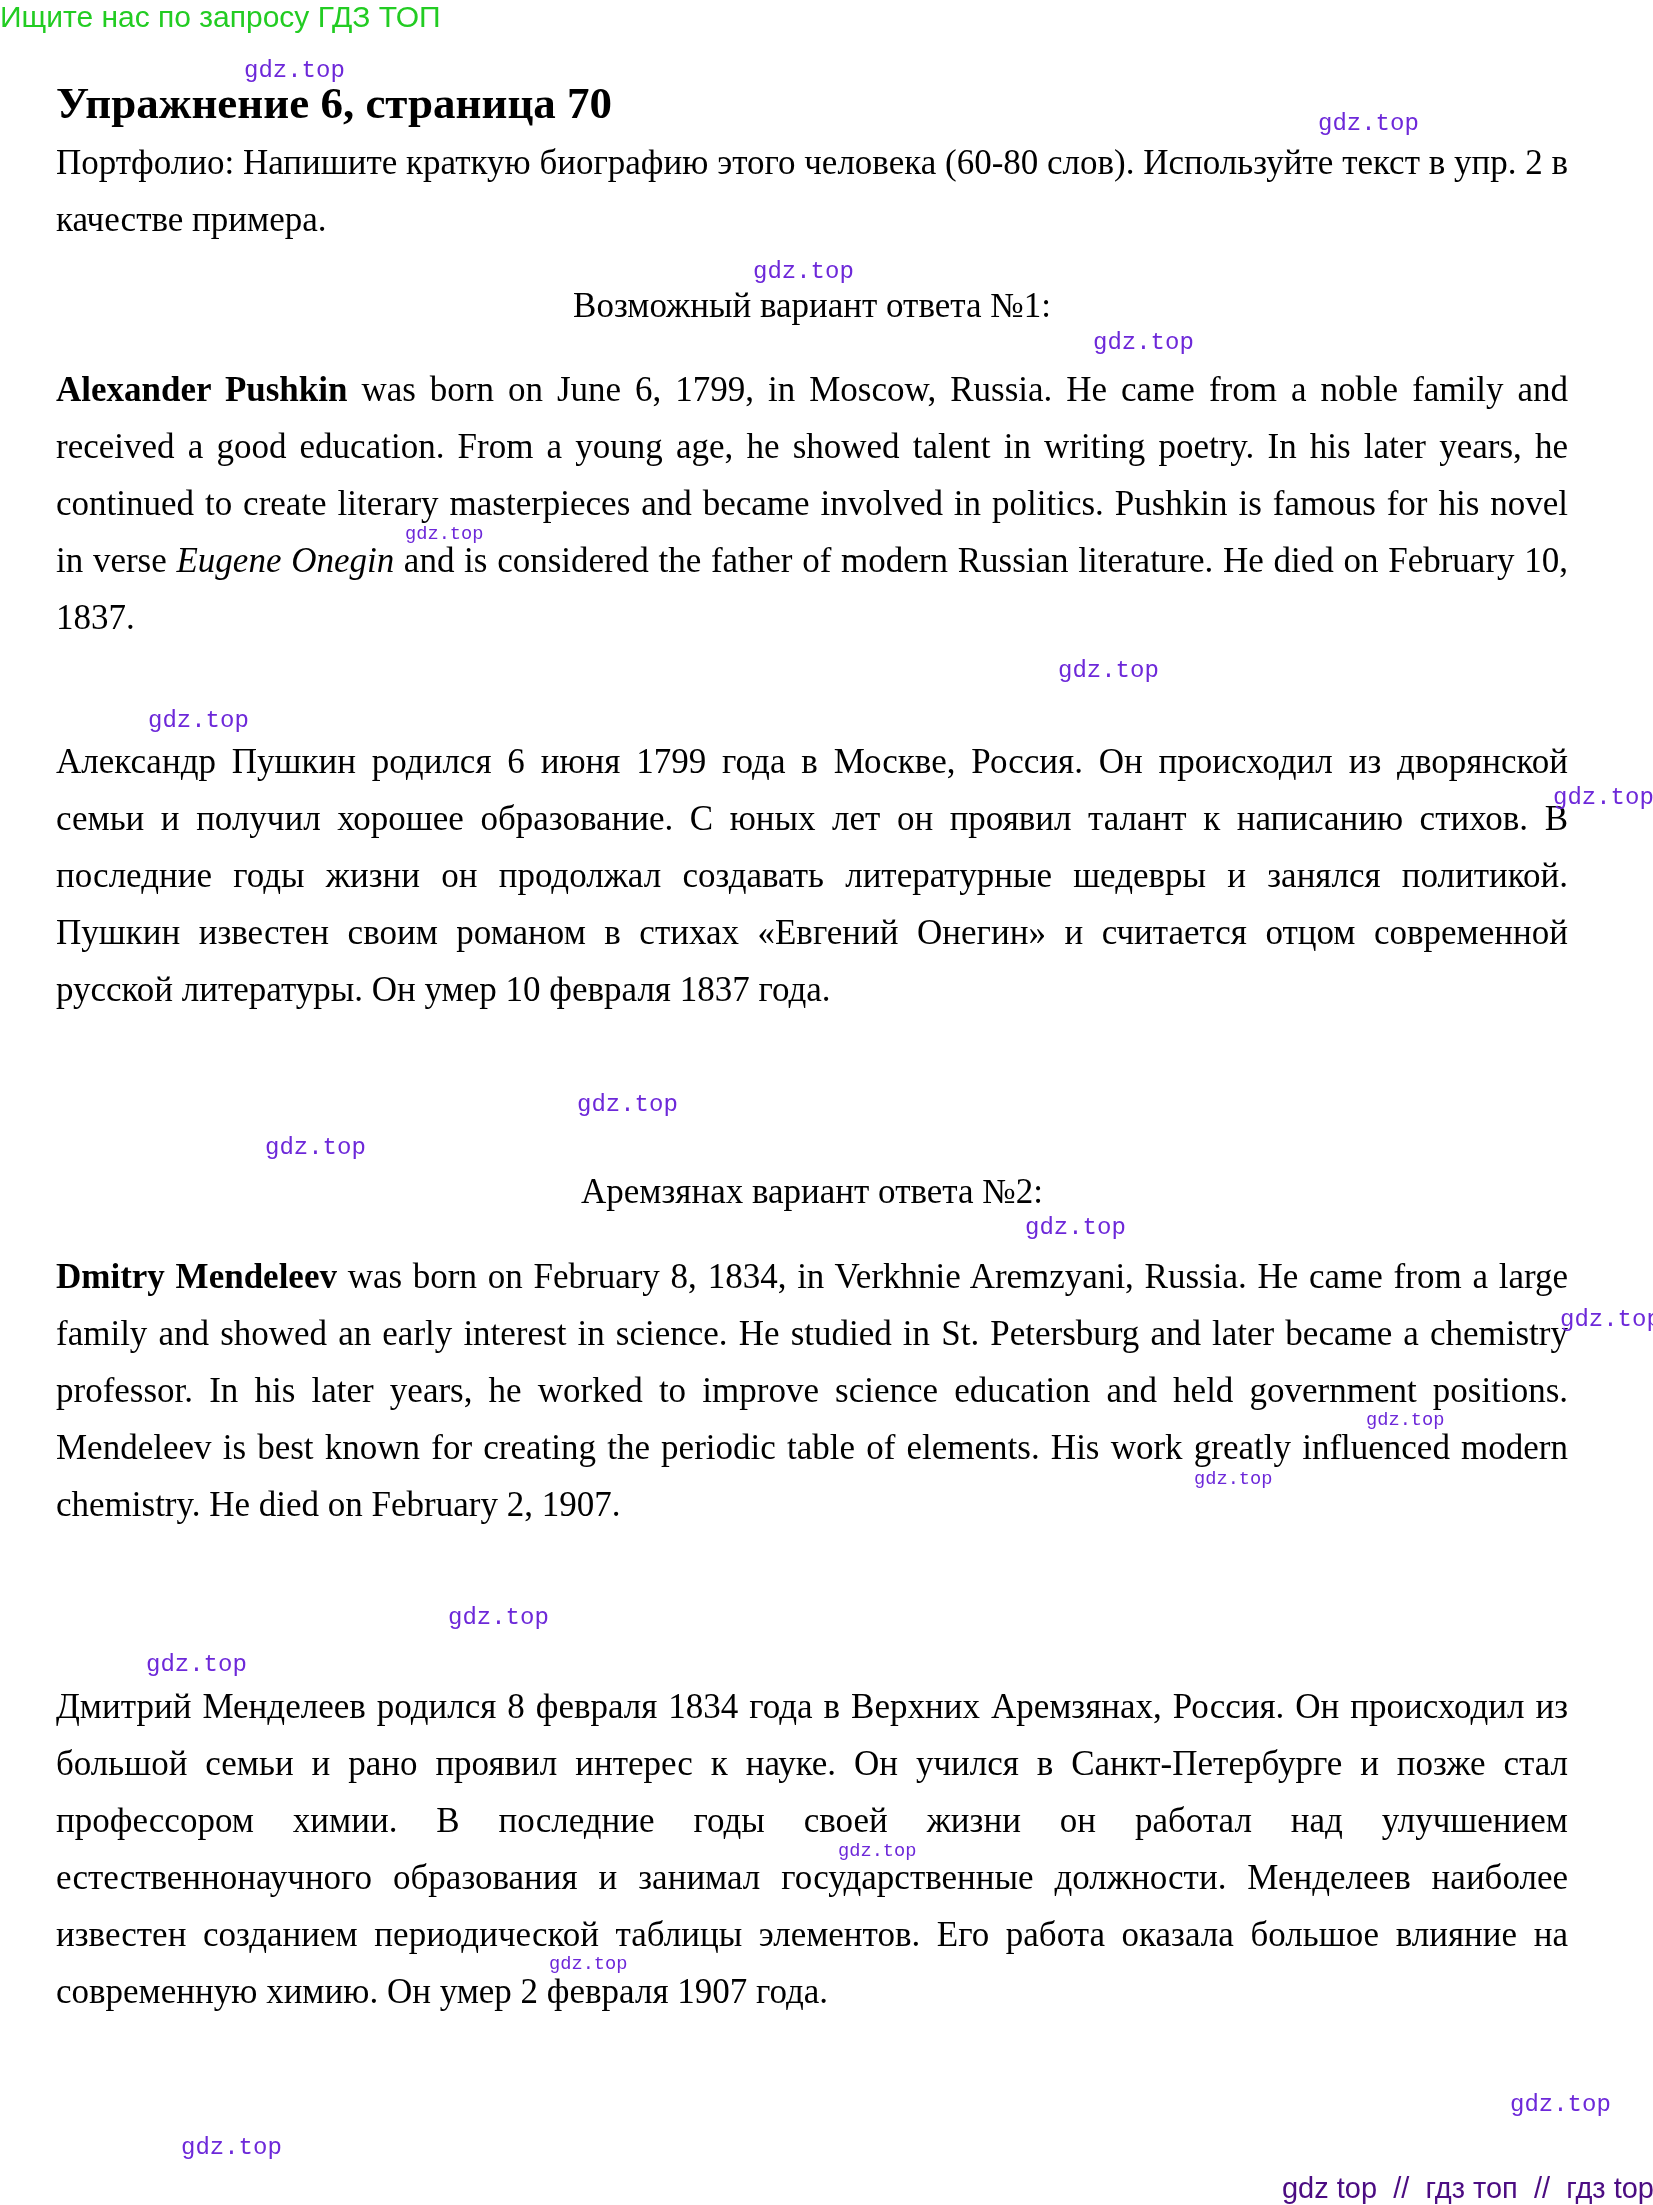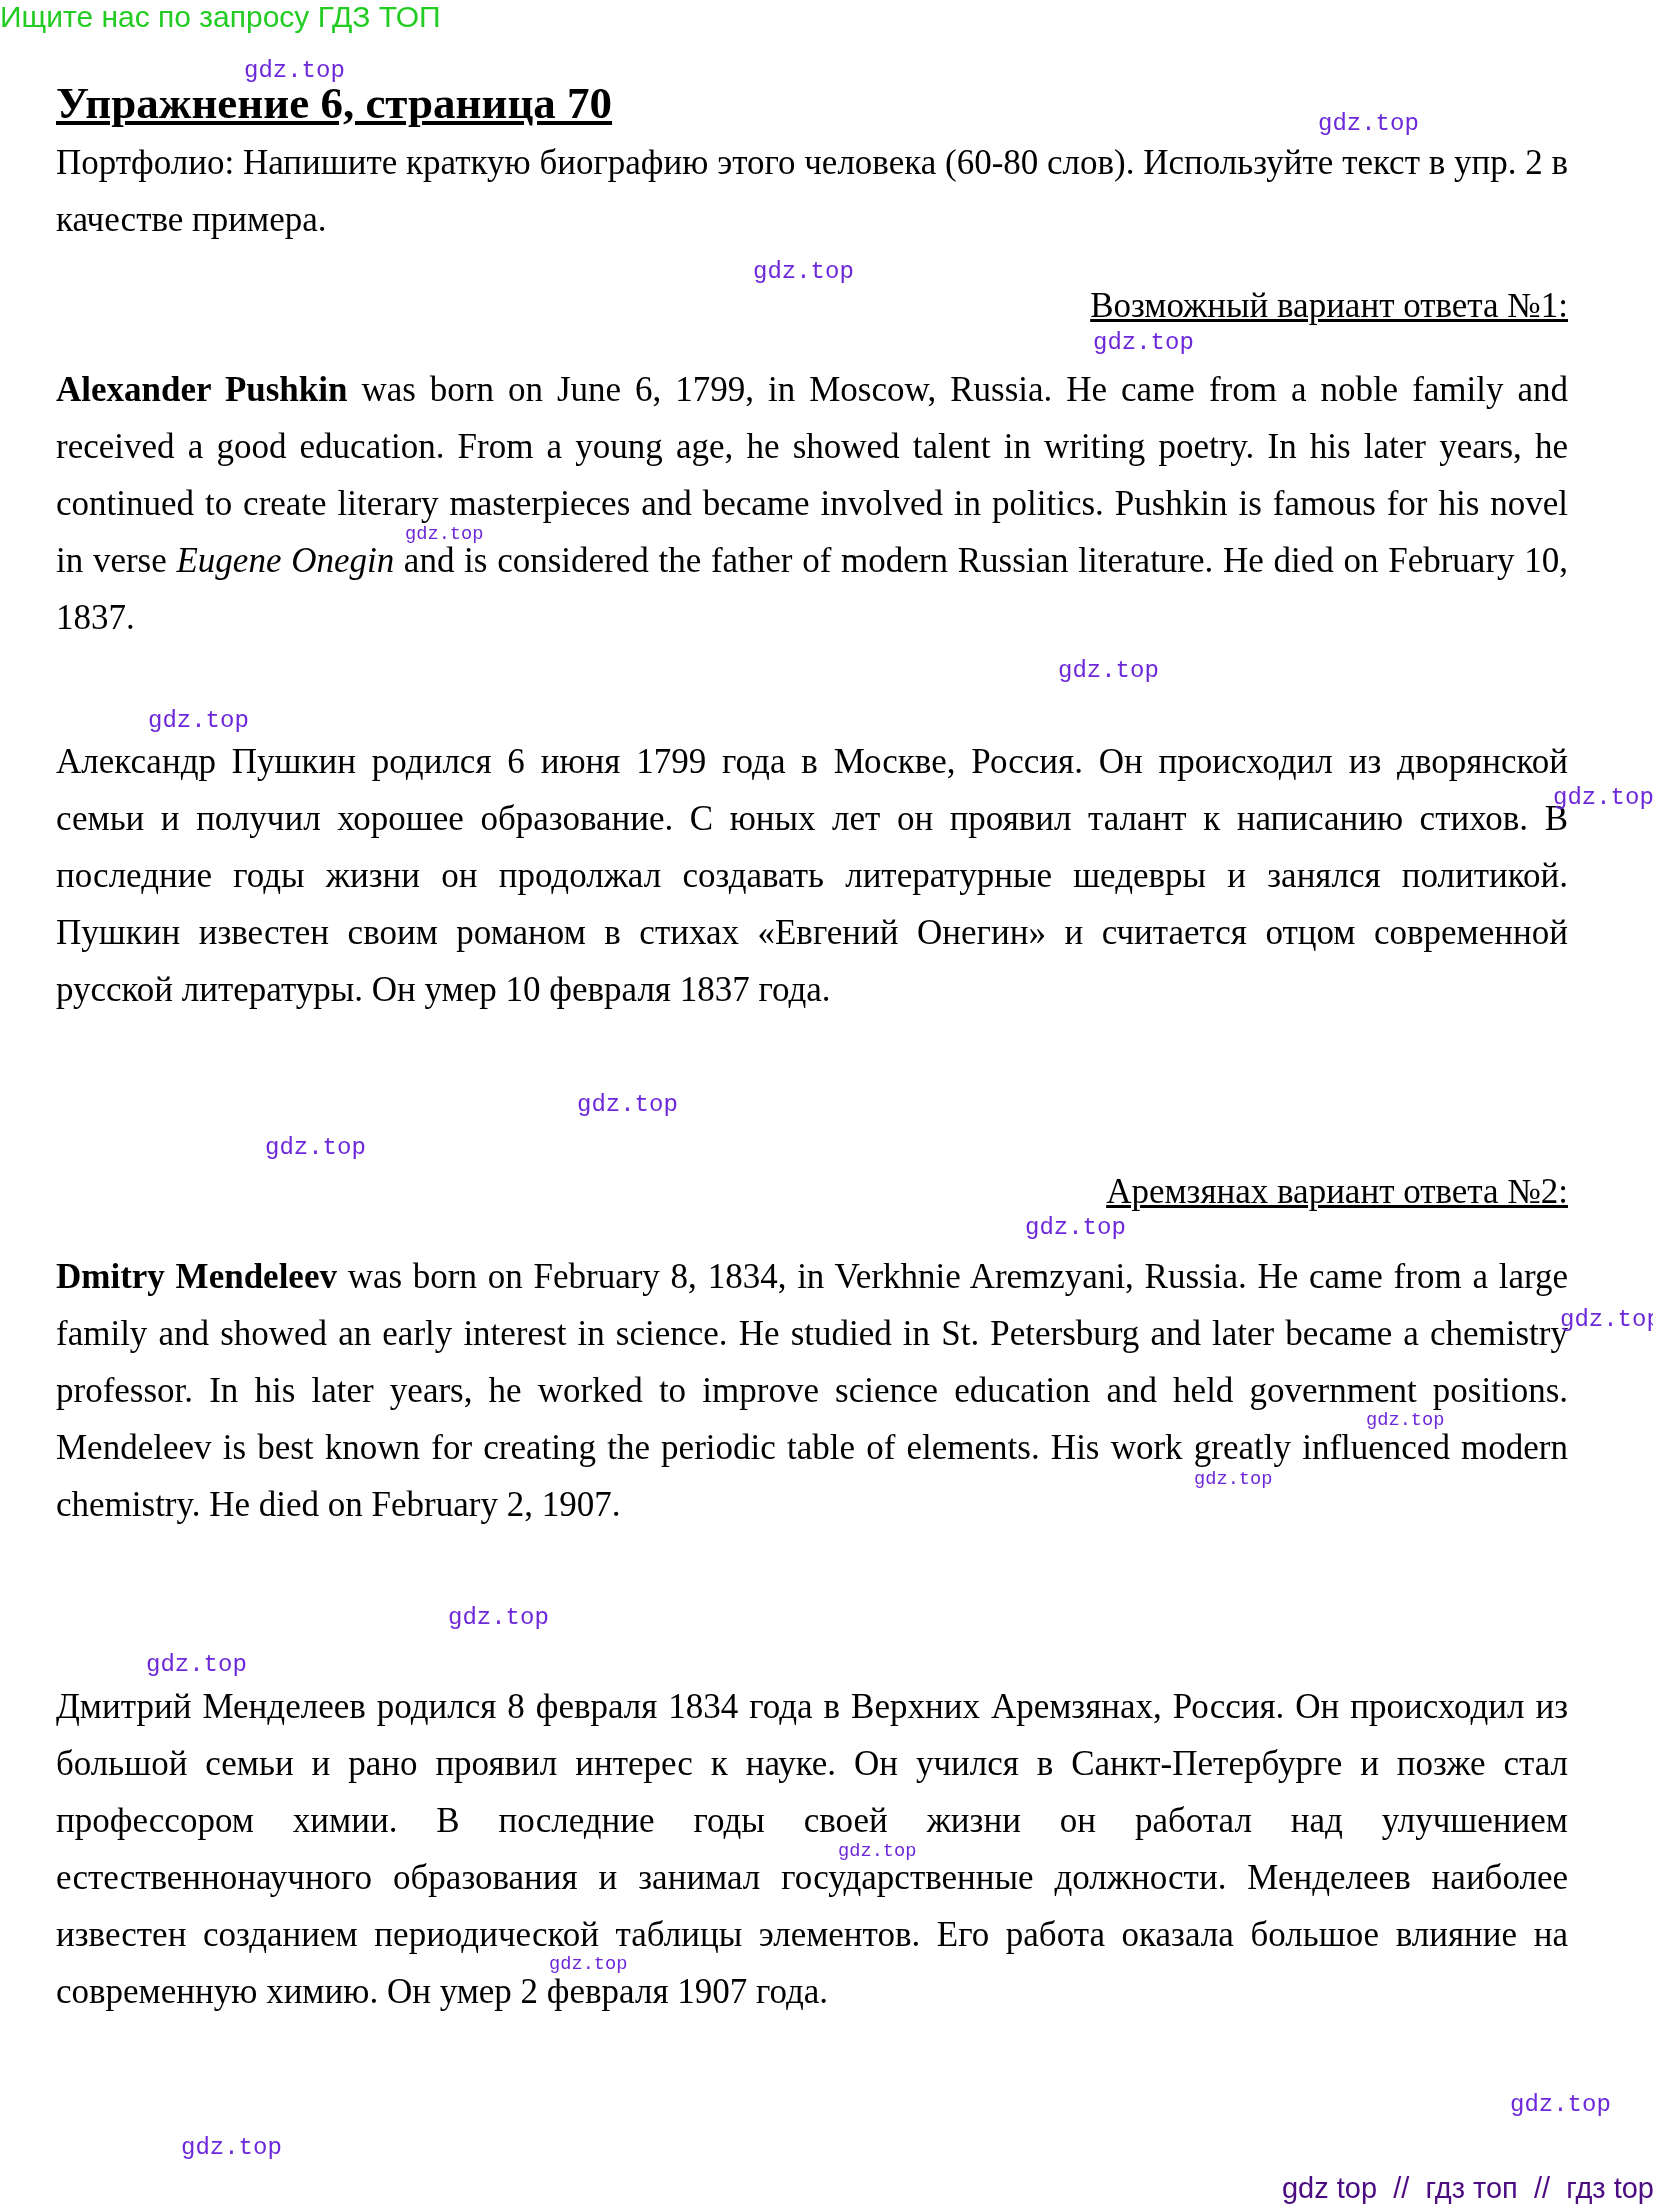--- a/index.html
+++ b/index.html
@@ -51,26 +51,24 @@
   }
   .title {
     position: absolute;
     left: 56px;
     top: 78px;
     font-size: 45px;
     line-height: 51px;
     font-weight: bold;
     margin: 0;
     white-space: nowrap;
-    text-decoration: underline;
   }
   .plain {
-    text-align: right;
+    text-align: center;
     white-space: nowrap;
-    text-decoration: underline;
   }
   .bold { font-weight: bold; }
   .ital { font-style: italic; margin-top: 16px; }
   .wm {
     position: absolute;
     font-family: Liberation Mono, monospace;
     font-size: 24px;
     line-height: 25.5px;
     color: #6d28d9;
     white-space: nowrap;

